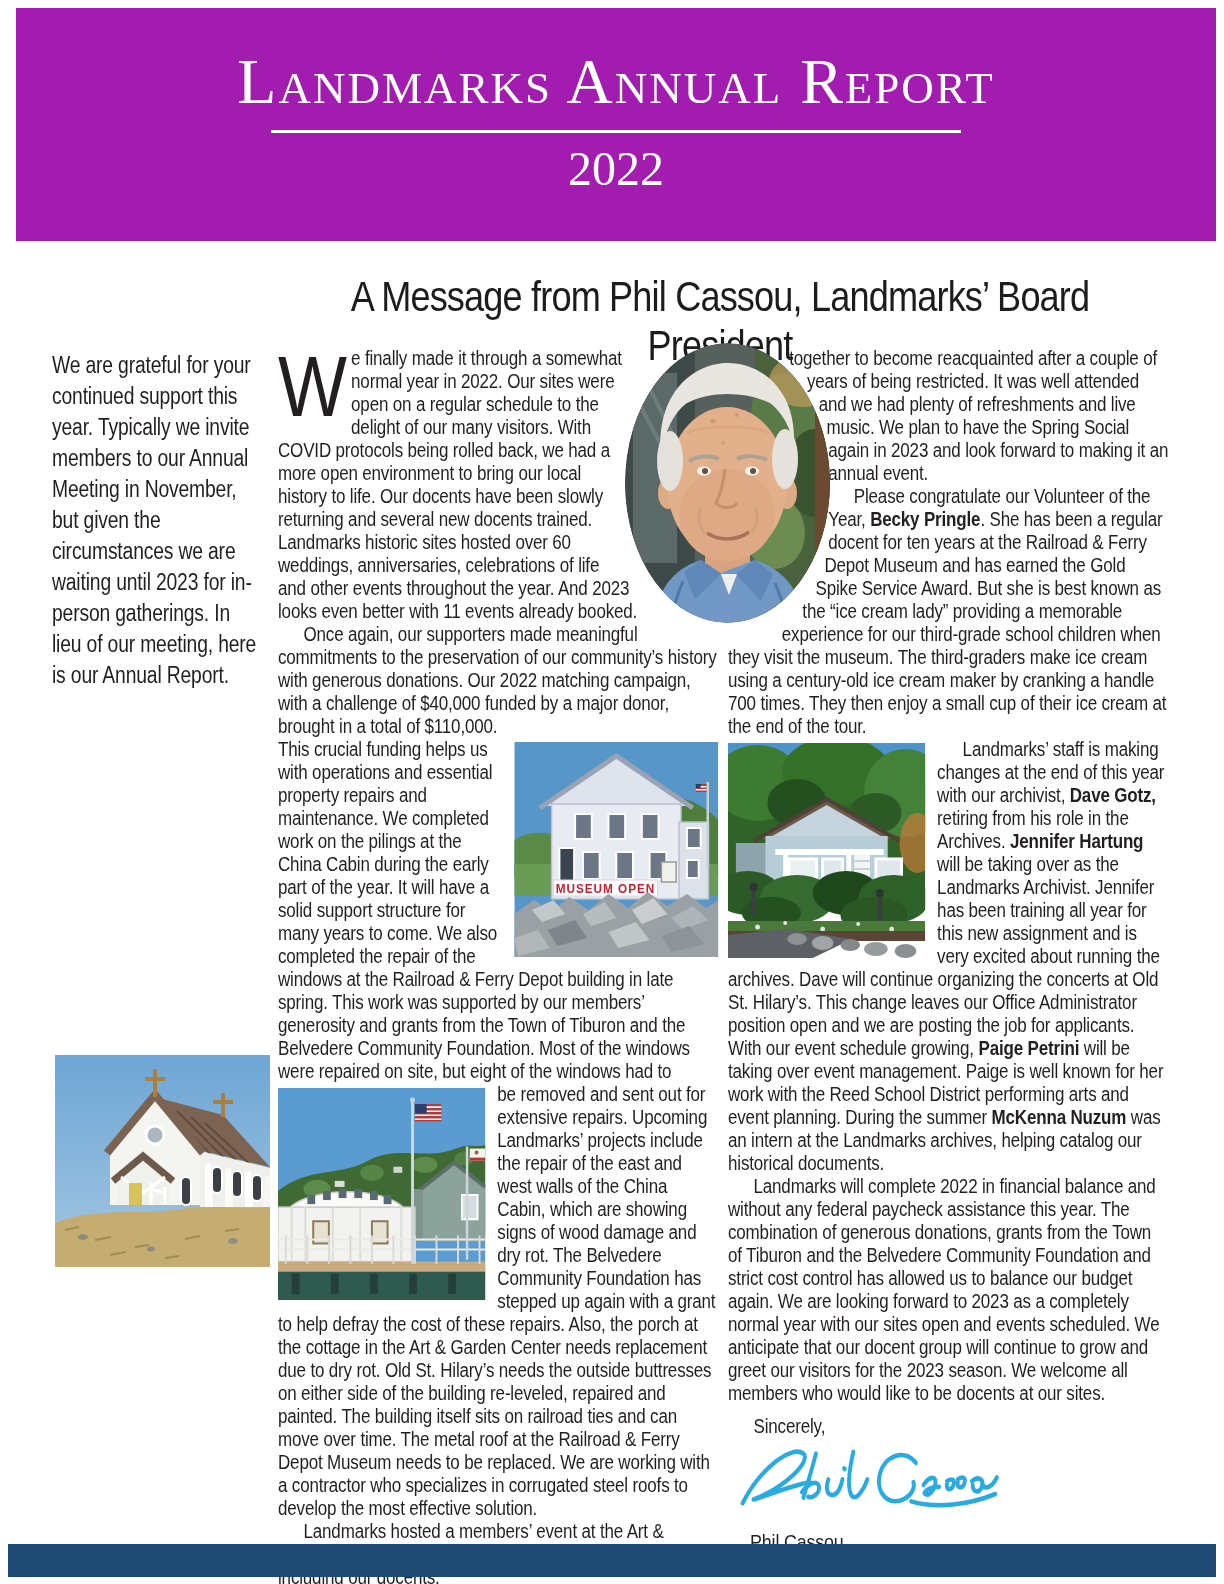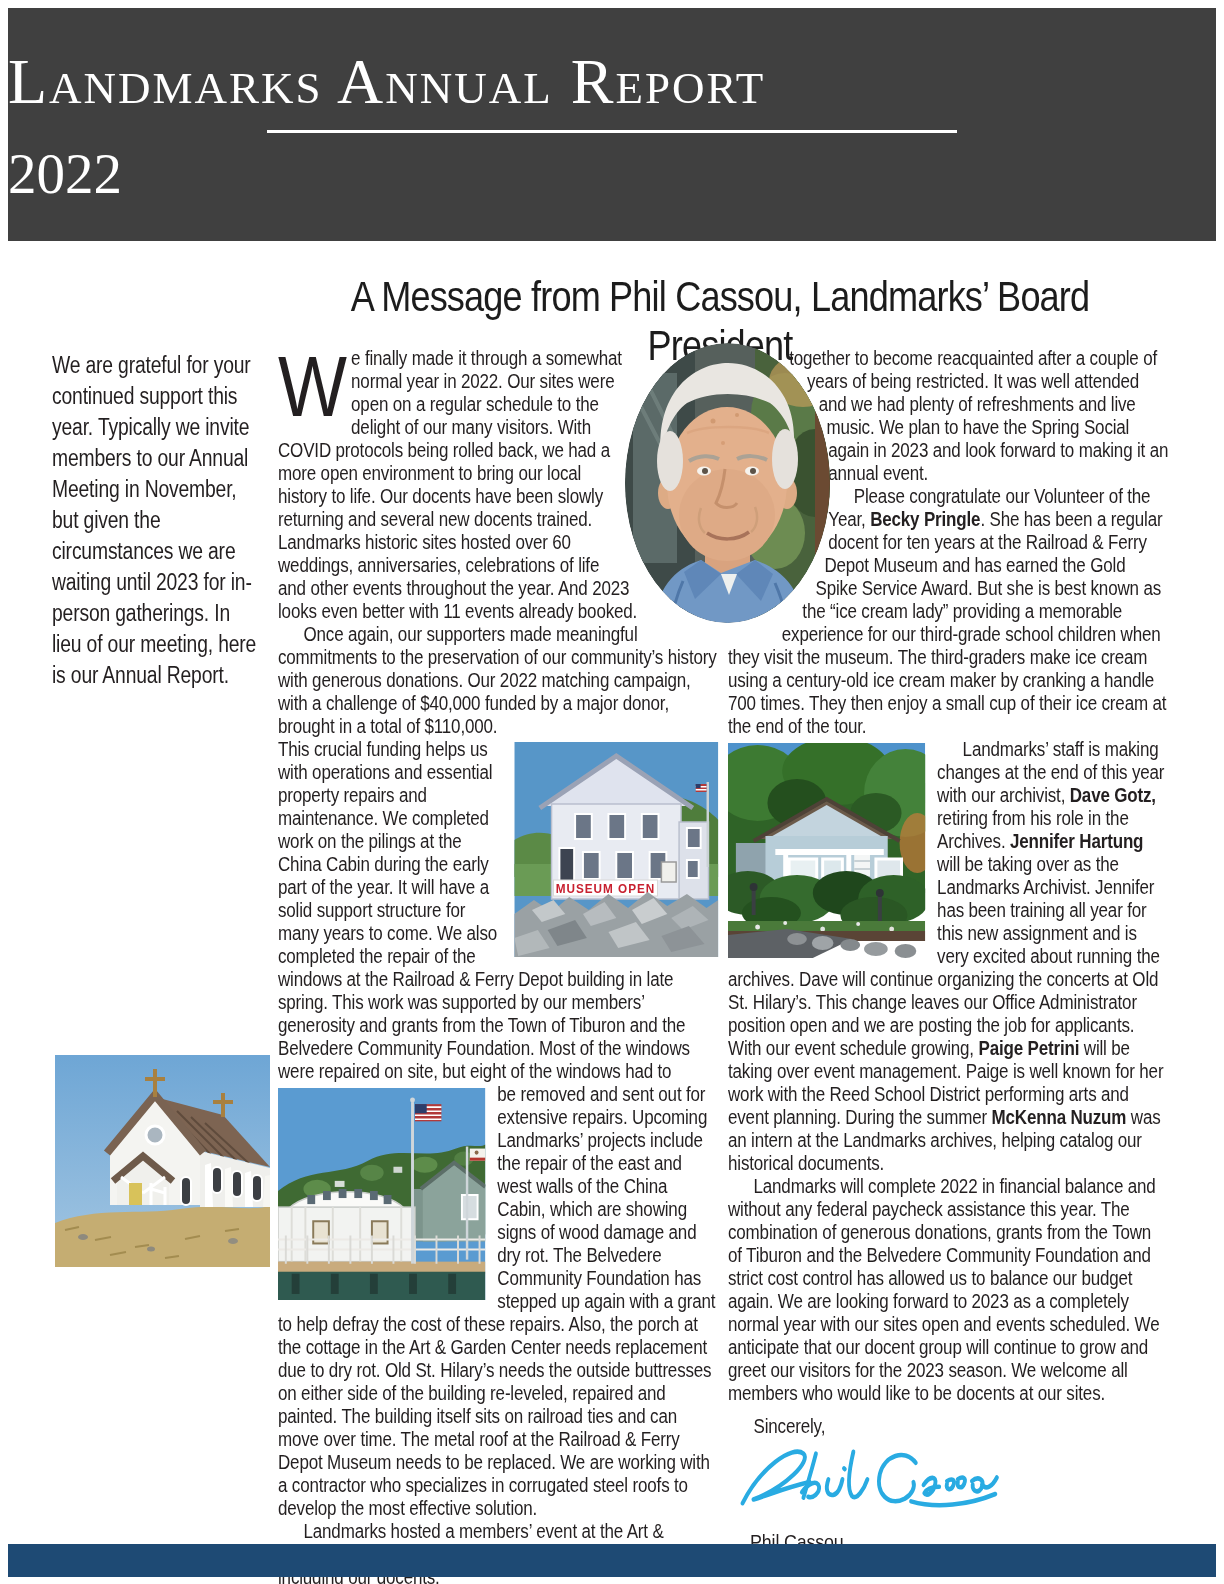--- a/index.html
+++ b/index.html
@@ -2,31 +2,31 @@
 <html><head>
 <meta charset="utf-8">
 <style>
   html,body{margin:0;padding:0;}
   body{
     width:1224px;height:1584px;position:relative;background:#ffffff;
     font-family:"Liberation Sans",sans-serif;color:#231f20;overflow:hidden;
   }
   
   .header-band{
-    position:absolute;left:8px;top:8px;right:8px;height:233px;
-    background:#404040;text-align:left;
+    position:absolute;left:16px;top:8px;right:8px;height:233px;
+    background:#a21caf;text-align:center;
   }
   .header-title{
     font-family:"Liberation Serif",serif;font-variant:small-caps;
     color:#ffffff;font-size:64px;letter-spacing:2px;font-weight:400;
     padding-top:42px;line-height:1;
   }
   .header-rule{width:690px;height:3px;background:#ffffff;margin:16px auto 0;}
   .header-year{
-    font-family:"Liberation Serif",serif;color:#ffffff;font-size:57px;
+    font-family:"Liberation Serif",serif;color:#ffffff;font-size:48px;
     font-weight:400;margin-top:12px;line-height:1;
   }
   
   .headline{
     position:absolute;left:250px;top:272px;width:940px;text-align:center;
     font-size:43px;font-weight:400;letter-spacing:-1px;color:#1c1c1c;
     transform:scaleX(0.84);
   }
   
   .sidebar{

